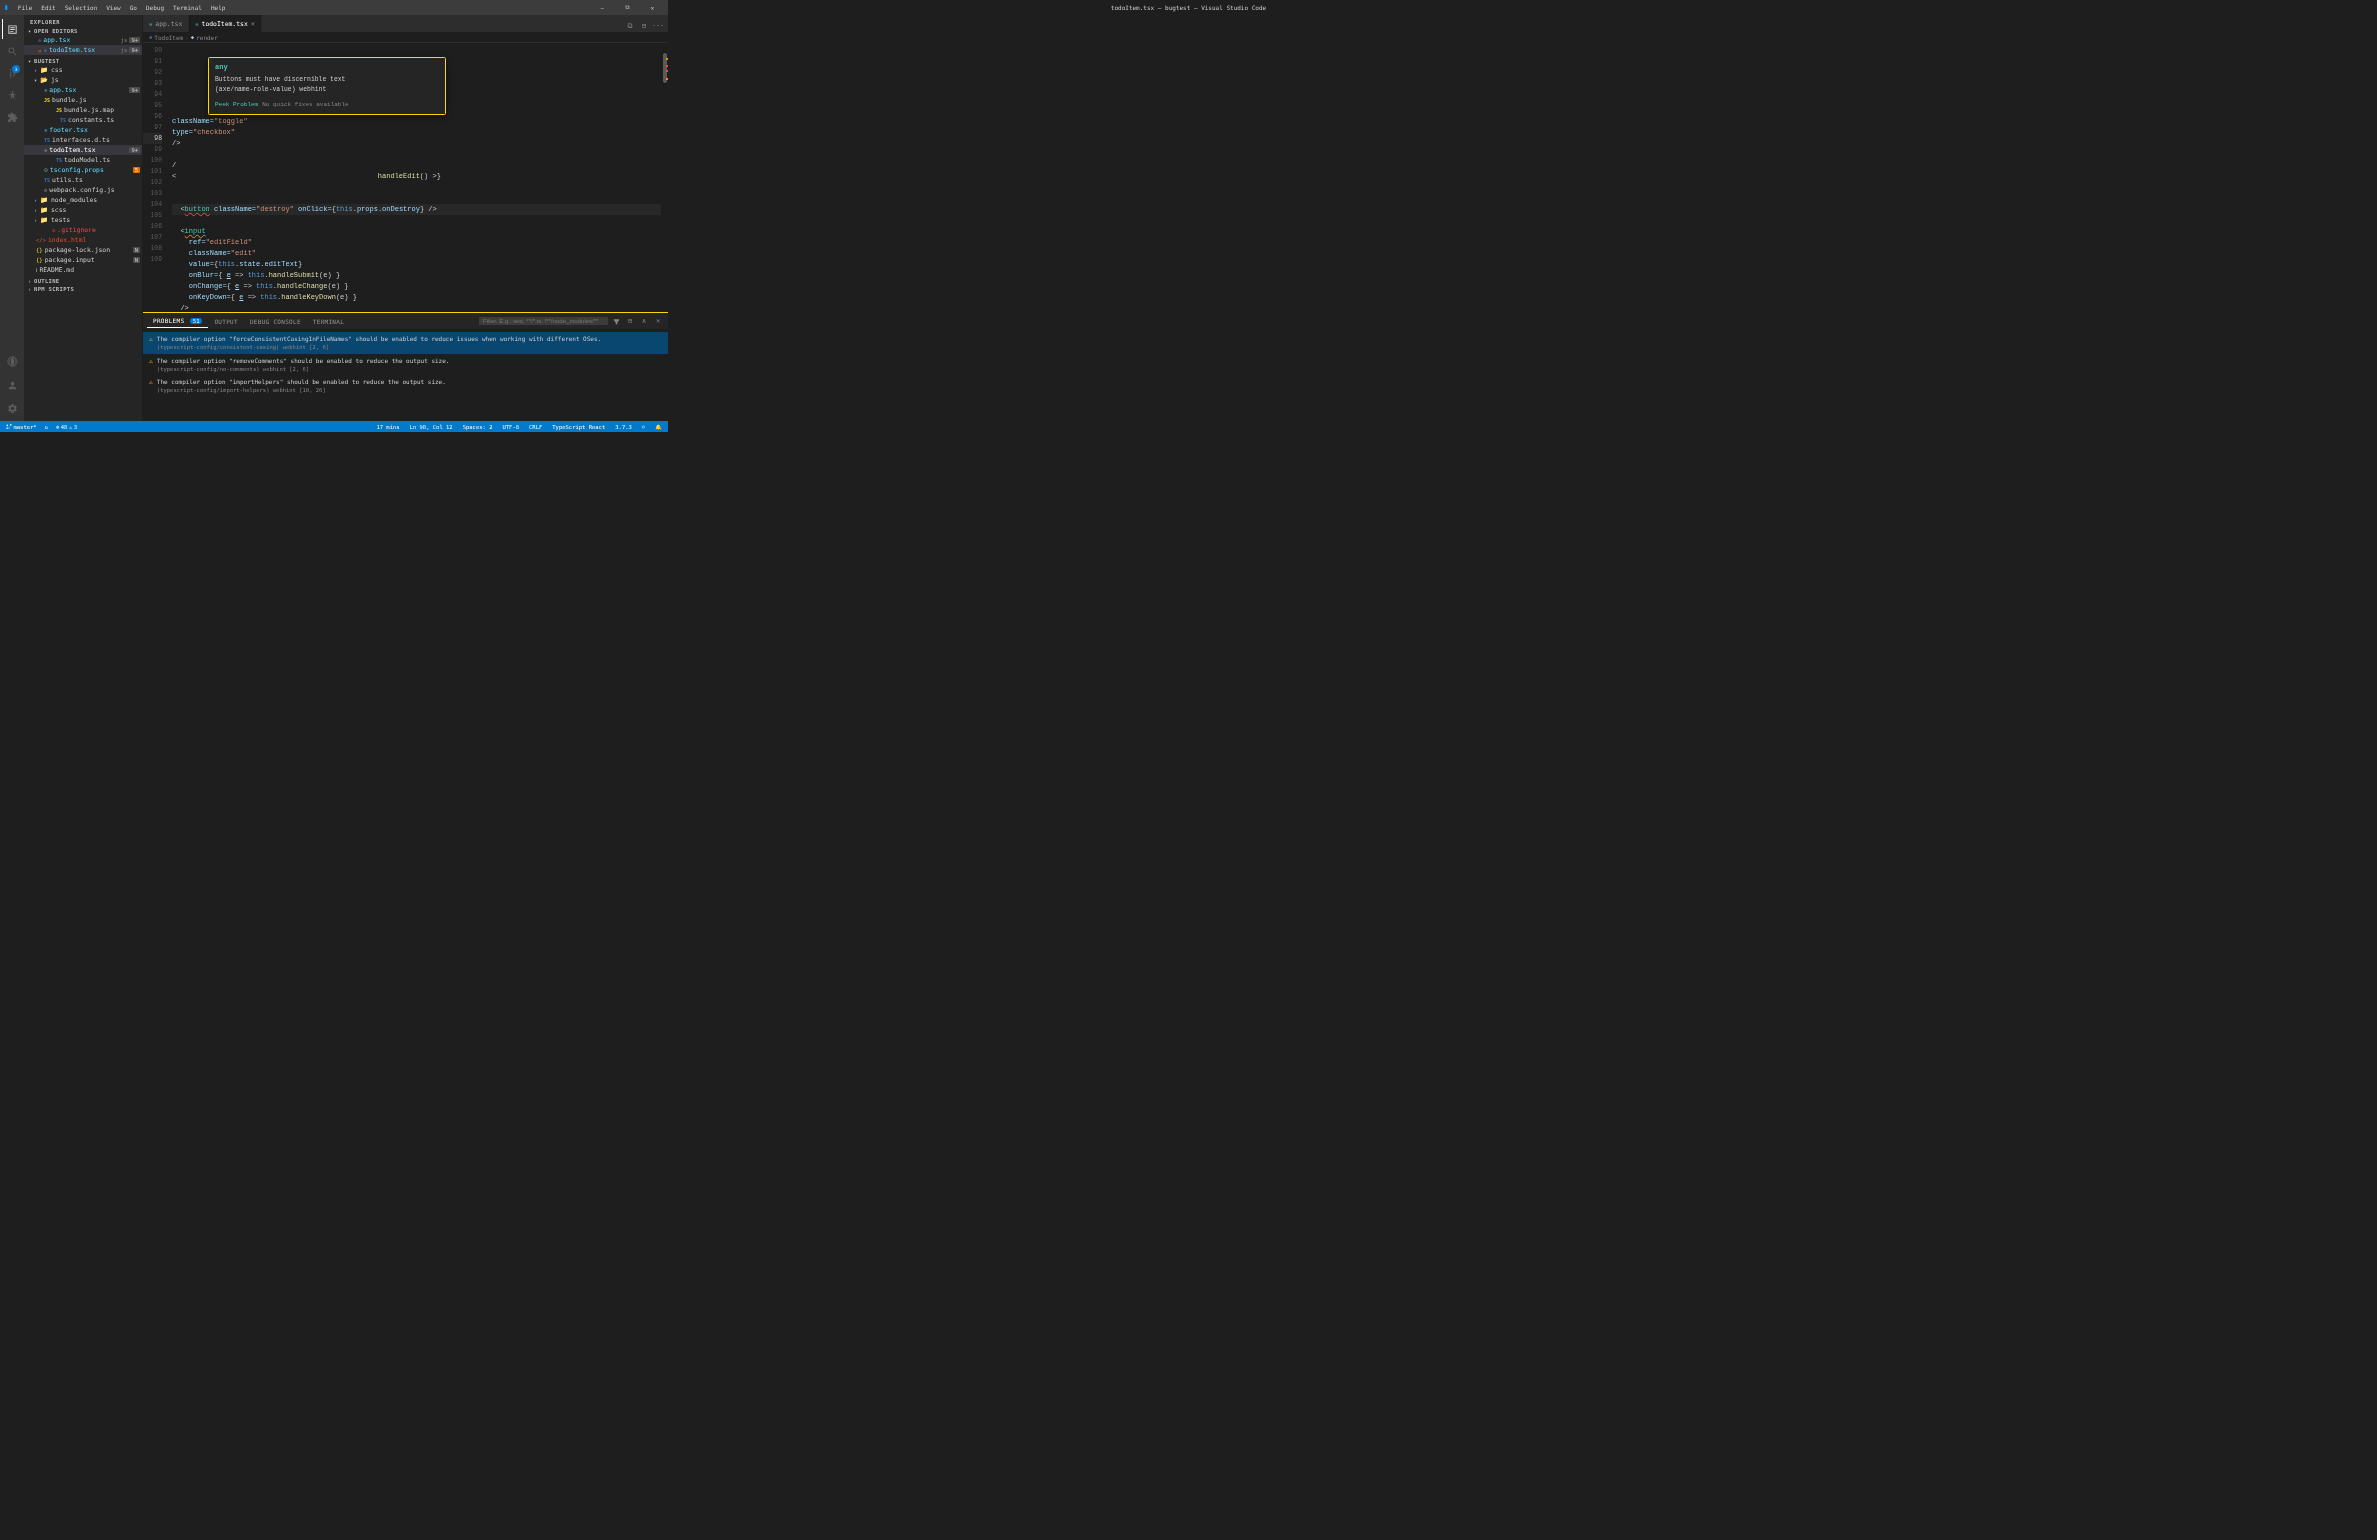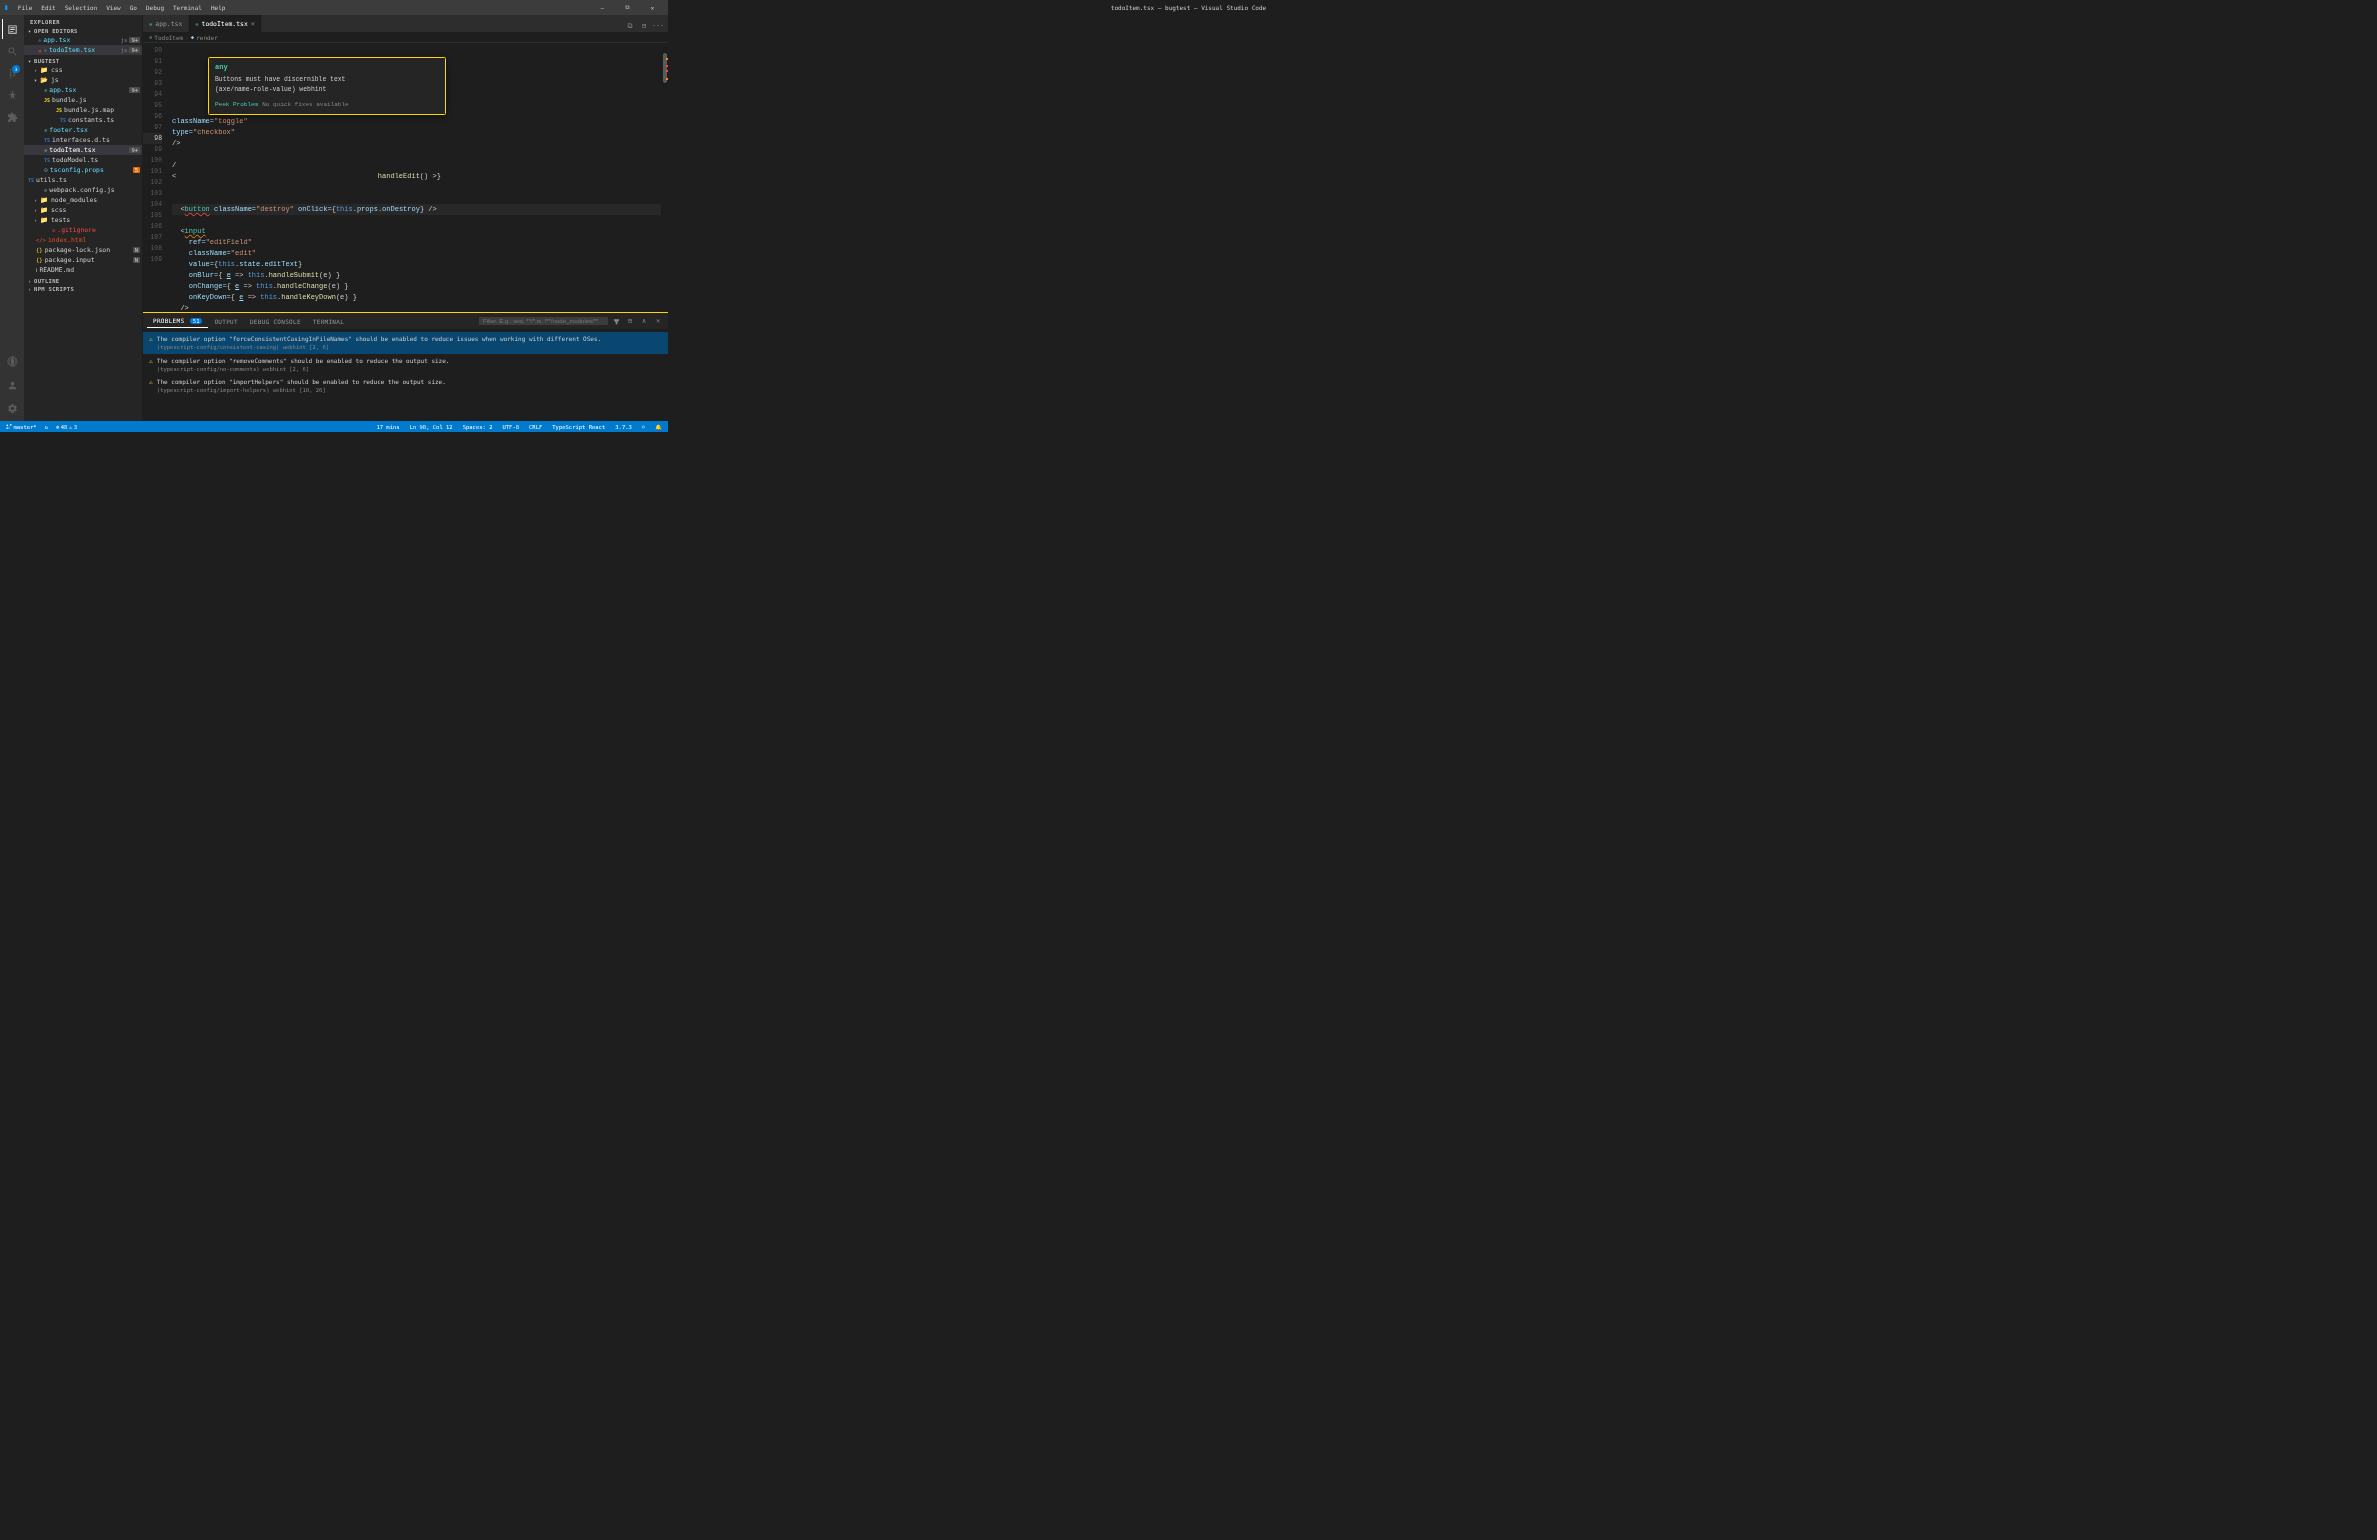--- a/index.html
+++ b/index.html
@@ -584,30 +584,30 @@
     </div>
     <div class="sidebar-file" style="padding-left:20px;">
       <span style="color:#3178c6;font-size:5px;font-weight:bold;">TS</span>
       <span class="file-name">interfaces.d.ts</span>
     </div>
     <div class="sidebar-file active" style="padding-left:20px;">
       <span style="color:#61dafb;font-size:5.5px;">⚛</span>
       <span class="file-name tsx-color" style="color:#ffffff;">todoItem.tsx</span>
       <span class="badge-count">9+</span>
     </div>
-    <div class="sidebar-file" style="padding-left:20px;">
+    <div class="sidebar-file" style="padding-left:32px;">
       <span style="color:#3178c6;font-size:5px;font-weight:bold;">TS</span>
       <span class="file-name">todoModel.ts</span>
     </div>
     <div class="sidebar-file" style="padding-left:20px;">
       <span style="color:#6d8086;">⚙</span>
       <span class="file-name" style="color:#61dafb;">tsconfig.props</span>
       <span class="badge-count" style="background:#e36c09;color:white;">5</span>
     </div>
-    <div class="sidebar-file" style="padding-left:4px;">
+    <div class="sidebar-file" style="padding-left:20px;">
       <span style="color:#3178c6;font-size:5px;font-weight:bold;">TS</span>
       <span class="file-name">utils.ts</span>
     </div>
     <div class="sidebar-file" style="padding-left:20px;">
       <span style="color:#6d8086;font-size:5.5px;">⚙</span>
       <span class="file-name">webpack.config.js</span>
     </div>
 
     <div class="folder-item" style="padding-left:10px;">
       <span class="chevron">›</span>

